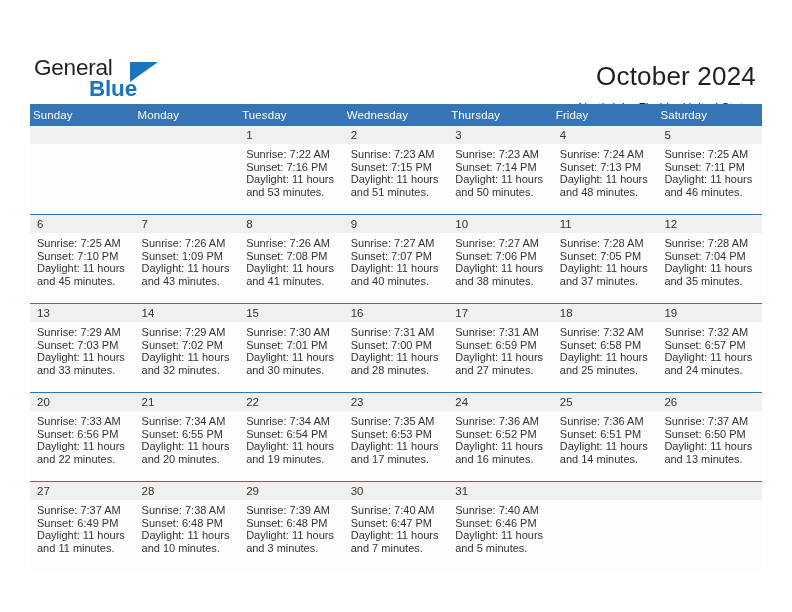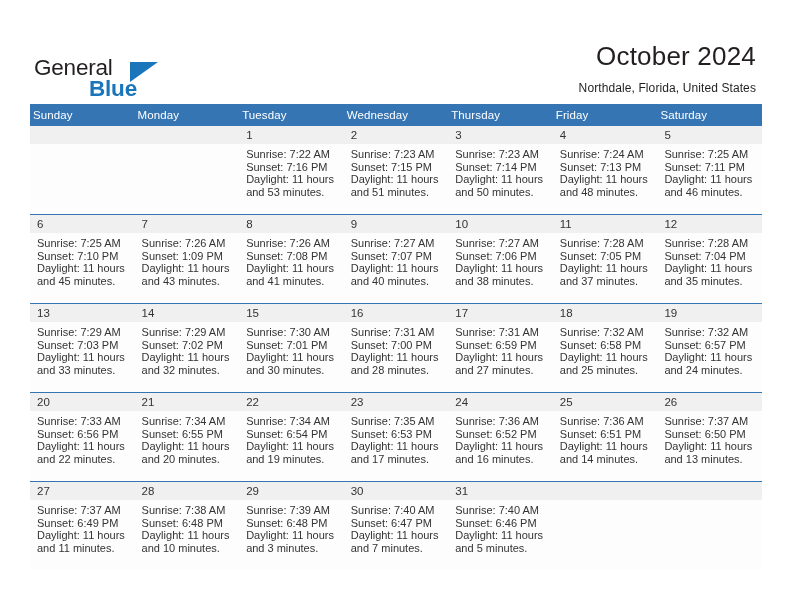--- a/index.html
+++ b/index.html
@@ -59,21 +59,21 @@
     position: absolute;
     left: 96px; top: 6px;
     width: 0; height: 0;
     border-top: 20px solid #1b75bb;
     border-right: 28px solid transparent;
   }
 
   .title-block {
     position: absolute;
     right: 36px;
-    top: 20px;
+    top: 40px;
     text-align: right;
   }
   .cal-title {
     font-size: 26px;
     font-weight: normal;
     color: #231f20;
     line-height: 32px;
     letter-spacing: 0.2px;
   }
   .cal-subtitle {

